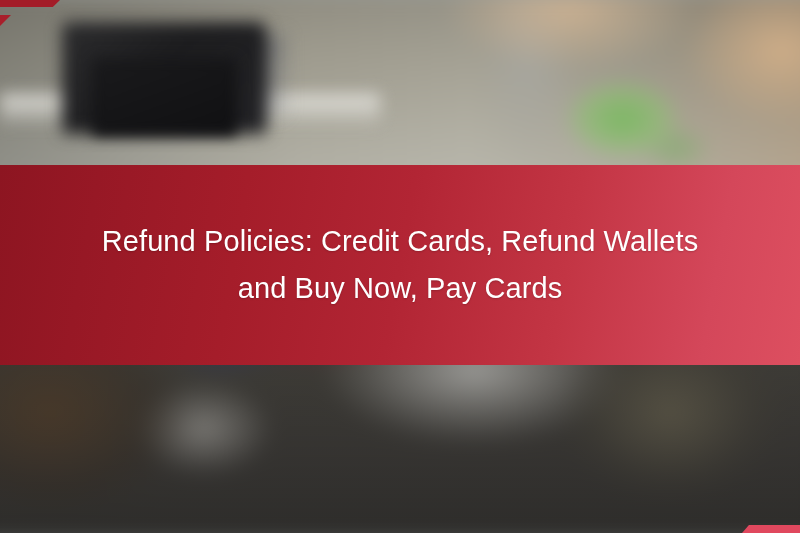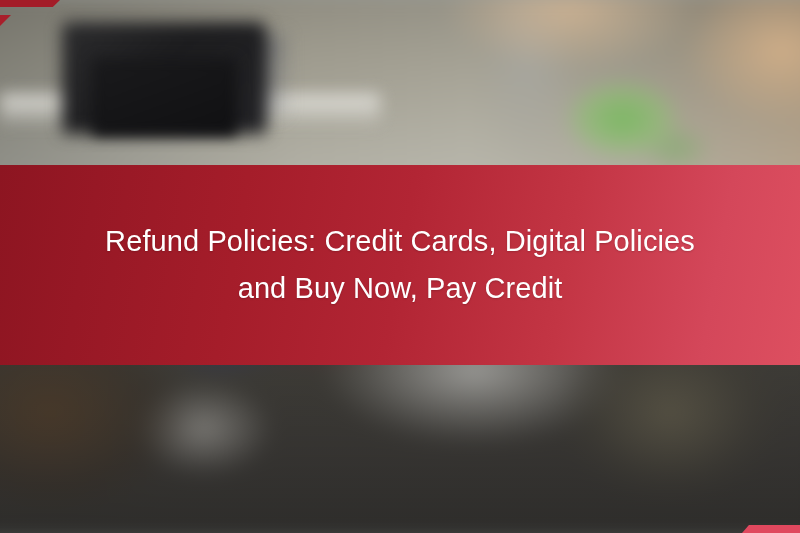--- a/index.html
+++ b/index.html
@@ -181,20 +181,20 @@
     <div class="photo-device-b"></div>
     <div class="photo-bottom"></div>
     <div class="photo-bottom-dark"></div>
   </div>
 
   <div class="accent-top-bar"></div>
   <div class="accent-top-tri"></div>
 
   <div class="banner">
     <h1 class="banner-title">
-      <span>Refund Policies: Credit Cards, Digital Policies</span><br>
-      <span>and Buy Now, Pay Credit</span>
+      <span>Refund Policies: Credit Cards, Refund Wallets</span><br>
+      <span>and Buy Now, Pay Cards</span>
     </h1>
   </div>
 
   <div class="accent-bottom-bar"></div>
 
 </div>
 
 </body></html>

